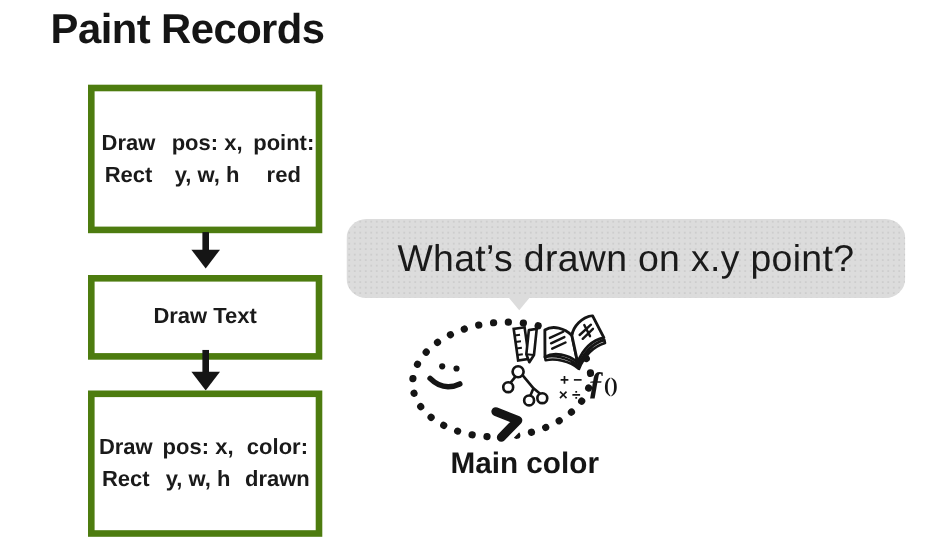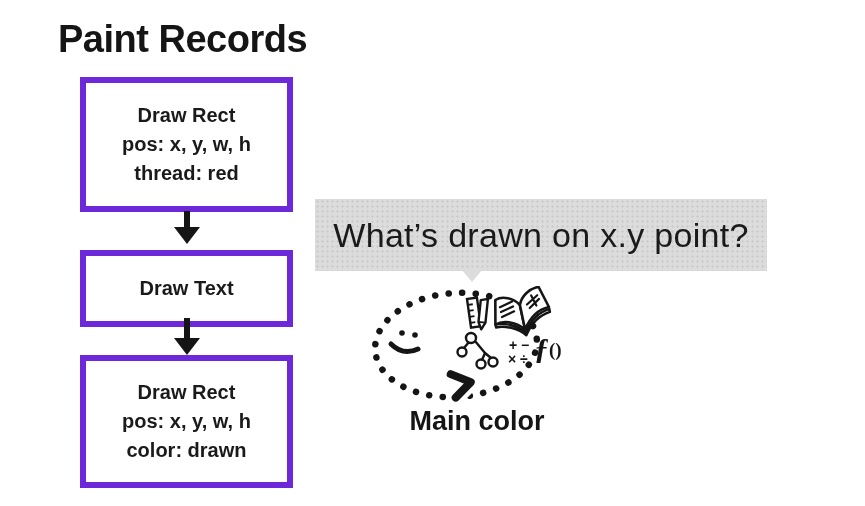--- a/index.html
+++ b/index.html
@@ -1,42 +1,42 @@
 <!DOCTYPE html>
 <html><head>
 <meta charset="utf-8">
 <style>
   html,body { margin:0; padding:0; background:#fff; }
   .stage {
     position:relative; width:865px; height:506px; background:#ffffff;
     overflow:hidden; font-family:"Liberation Sans", sans-serif; color:#151515;
   }
   .slide-title {
-    position:absolute; left:46px; top:6px; margin:12px;
+    position:absolute; left:46px; top:6px; margin:0;
     font-size:38px; font-weight:bold; letter-spacing:-0.5px; color:#151515;
   }
   .flow-box {
     position:absolute; left:80px; width:213px; box-sizing:border-box;
-    border:6px solid #6d28d9; background:#ffffff;
-    display:flex; flex-direction:column; justify-content:center; align-items:center;
+    border:6px solid #4d7c0f; background:#ffffff;
+    display:flex; flex-direction:row; justify-content:center; align-items:center;
     text-align:center;
   }
   .flow-box .boxline { font-size:20px; font-weight:bold; line-height:29px; color:#1a1a1a; }
   .box-1 { top:77px;  height:135px; }
   .box-2 { top:250px; height:77px; }
   .box-3 { top:355px; height:133px; }
   .arrow { position:absolute; left:171px; }
   .arrow-1 { top:211px; }
   .arrow-2 { top:318px; }
   .bubble {
-    position:absolute; left:315px; top:199px; width:452px; height:72px;
+    position:absolute; left:315px; top:199px; width:508px; height:72px;
     background-color:#dcdcdc;
     background-image:radial-gradient(circle, #cdcdcd 1px, transparent 1.3px);
     background-size:5px 5px;
-    border-radius:0;
+    border-radius:18px;
     display:flex; align-items:center; justify-content:center;
   }
   .bubble-text { font-size:34px; font-weight:normal; color:#1a1a1a; letter-spacing:0.3px; white-space:nowrap; }
   .bubble-tail {
     position:absolute; left:462px; top:270px; width:0; height:0;
     border-left:10px solid transparent; border-right:10px solid transparent;
     border-top:12px solid #dcdcdc;
   }
   .doodle-svg { position:absolute; left:363px; top:286px; }
   .doodle-label {
@@ -47,21 +47,21 @@
 </head>
 <body>
 
 <div class="stage">
 
   <h1 class="slide-title">Paint Records</h1>
 
   <div class="flow-box box-1">
     <div class="boxline">Draw Rect</div>
     <div class="boxline">pos: x, y, w, h</div>
-    <div class="boxline">thread: red</div>
+    <div class="boxline">point: red</div>
   </div>
 
   <svg class="arrow arrow-1" width="32" height="34" viewBox="0 0 32 34">
     <rect x="13" y="0" width="6" height="18" fill="#151515"></rect>
     <polygon points="3,16 29,16 16,33" fill="#151515"></polygon>
   </svg>
 
   <div class="flow-box box-2">
     <div class="boxline">Draw Text</div>
   </div>

